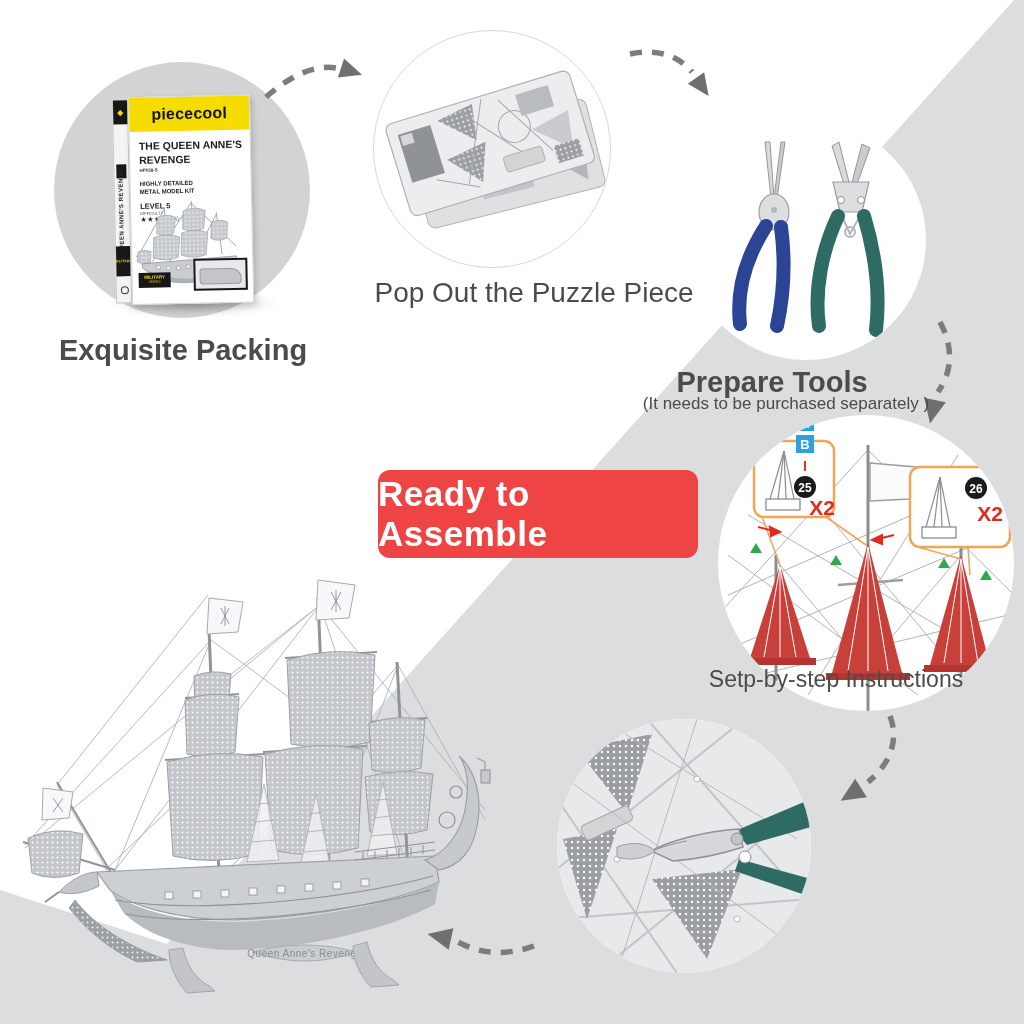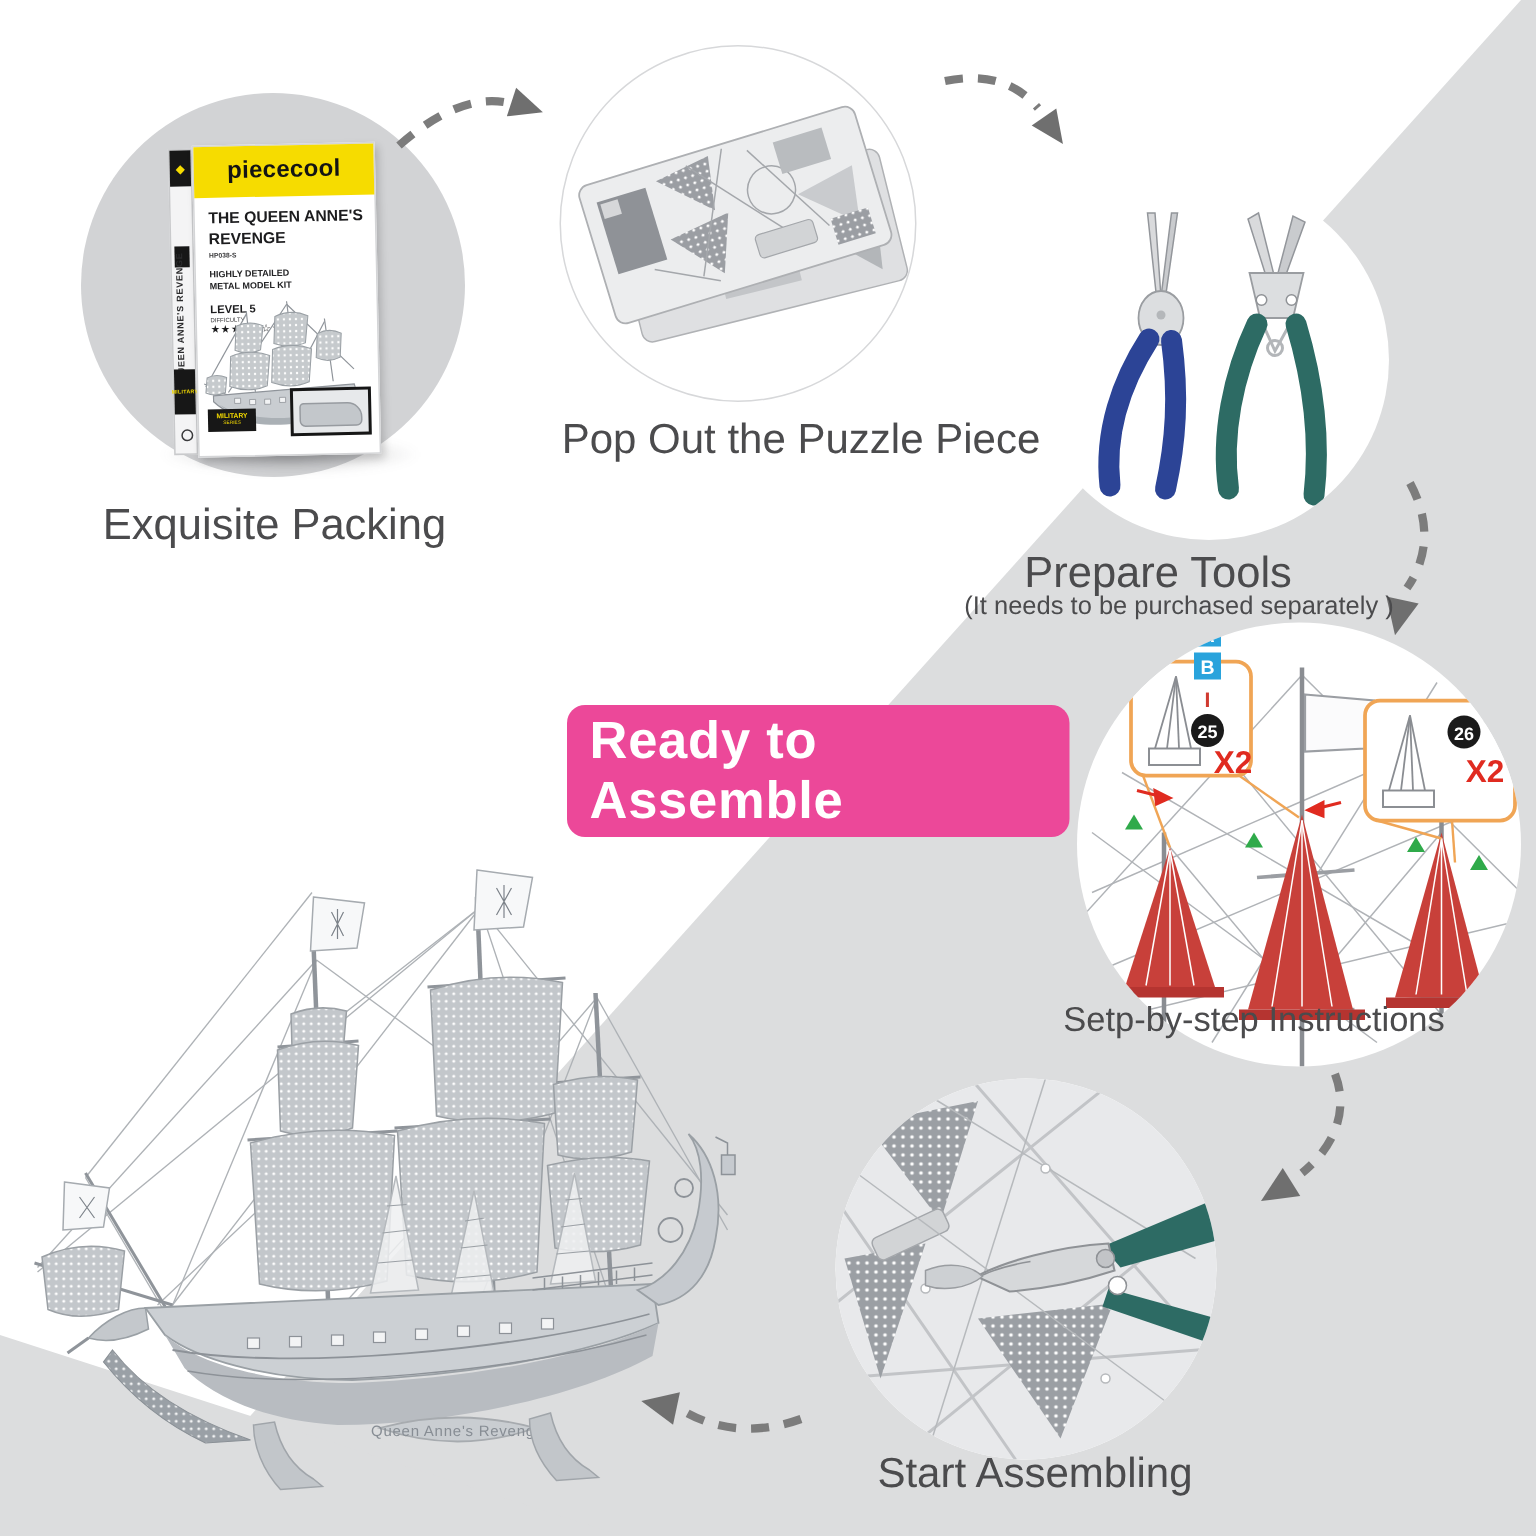--- a/index.html
+++ b/index.html
@@ -5,24 +5,24 @@
   html,body{margin:0;padding:0;background:#fff;}
   .stage{position:relative;width:1024px;height:1024px;overflow:hidden;background:#ffffff;
          font-family:"Liberation Sans",sans-serif;color:#4b4b4d;}
   .bg-svg{position:absolute;left:0;top:0;z-index:0;}
   .arrows-svg{position:absolute;left:0;top:0;z-index:3;pointer-events:none;}
   .gray-circle{position:absolute;left:54px;top:62px;width:256px;height:256px;border-radius:50%;
                background:#d2d3d5;z-index:1;}
   .round{position:absolute;border-radius:50%;background:#ffffff;overflow:hidden;z-index:2;}
   .round svg{display:block;}
   .label{position:absolute;z-index:4;text-align:center;color:#4b4b4d;line-height:1.15;}
-  .lbl-big{font-size:29px;}
+  .lbl-big{font-size:29px;font-weight:bold;}
   .lbl-note{font-size:17px;}
-  .badge{position:absolute;left:378px;top:470px;width:320px;height:88px;background:#ec4899;
-         border-radius:12px;z-index:5;display:flex;align-items:center;justify-content:center;padding-left:15px;}
+  .badge{position:absolute;left:378px;top:470px;width:320px;height:88px;background:#ef4444;
+         border-radius:12px;z-index:5;display:flex;align-items:center;justify-content:center;}
   .badge span{color:#ffffff;font-size:35px;font-weight:bold;letter-spacing:0.5px;}
   
   .boxwrap{position:absolute;left:114px;top:96px;width:138px;height:208px;z-index:2;
            transform:rotate(-1.2deg);}
   .box-shadow{position:absolute;left:106px;top:290px;width:175px;height:26px;border-radius:50%;
               background:radial-gradient(ellipse at center, rgba(60,60,65,.30) 0%, rgba(60,60,65,0) 70%);
               z-index:1;filter:blur(3px);}
   .spine{position:absolute;left:0;top:2px;width:16px;height:204px;background:#f4f4f5;
          border:1px solid #c9cacc;box-sizing:border-box;}
   .spine-top{position:absolute;left:0;top:0;width:100%;height:24px;background:#171717;
@@ -371,21 +371,20 @@
         <path d="M254,80 L178,112 L190,126 L254,108 Z" fill="#2d6b64"></path>
         <path d="M254,160 L182,140 L178,152 L254,178 Z" fill="#2d6b64"></path>
         <path d="M182,110 C148,112 112,122 94,132 L116,142 C142,140 168,134 186,128 Z" fill="#d6d8da" stroke="#8f9296" stroke-width="1.4"></path>
         <path d="M96,132 C104,128 118,124 130,122" stroke="#8f9296" stroke-width="1" fill="none"></path>
         <circle cx="180" cy="120" r="6" fill="#c2c4c7" stroke="#8f9296"></circle>
         <circle cx="188" cy="138" r="6" fill="#ffffff" stroke="#8f9296"></circle>
         <path d="M60,128 C75,122 90,124 98,132 C88,140 72,142 60,138 Z" fill="#cdd0d3" stroke="#9a9da1"></path>
       </g>
     </svg>
   </div>
-  <div class="label" style="left:560px;top:966px;width:260px;font-size:28px;">Start Assembling</div>
 
   <div class="ship-stage">
     <svg width="530" height="450" viewBox="0 0 530 450">
       <defs>
         <pattern id="sailDots" width="5" height="5" patternUnits="userSpaceOnUse">
           <rect width="5" height="5" fill="#c3c7cb"></rect>
             <circle cx="2.5" cy="2.5" r="1" fill="#ffffff"></circle>
         </pattern>
         <pattern id="sailDotsDark" width="5" height="5" patternUnits="userSpaceOnUse">
           <rect width="5" height="5" fill="#9aa0a6"></rect>

